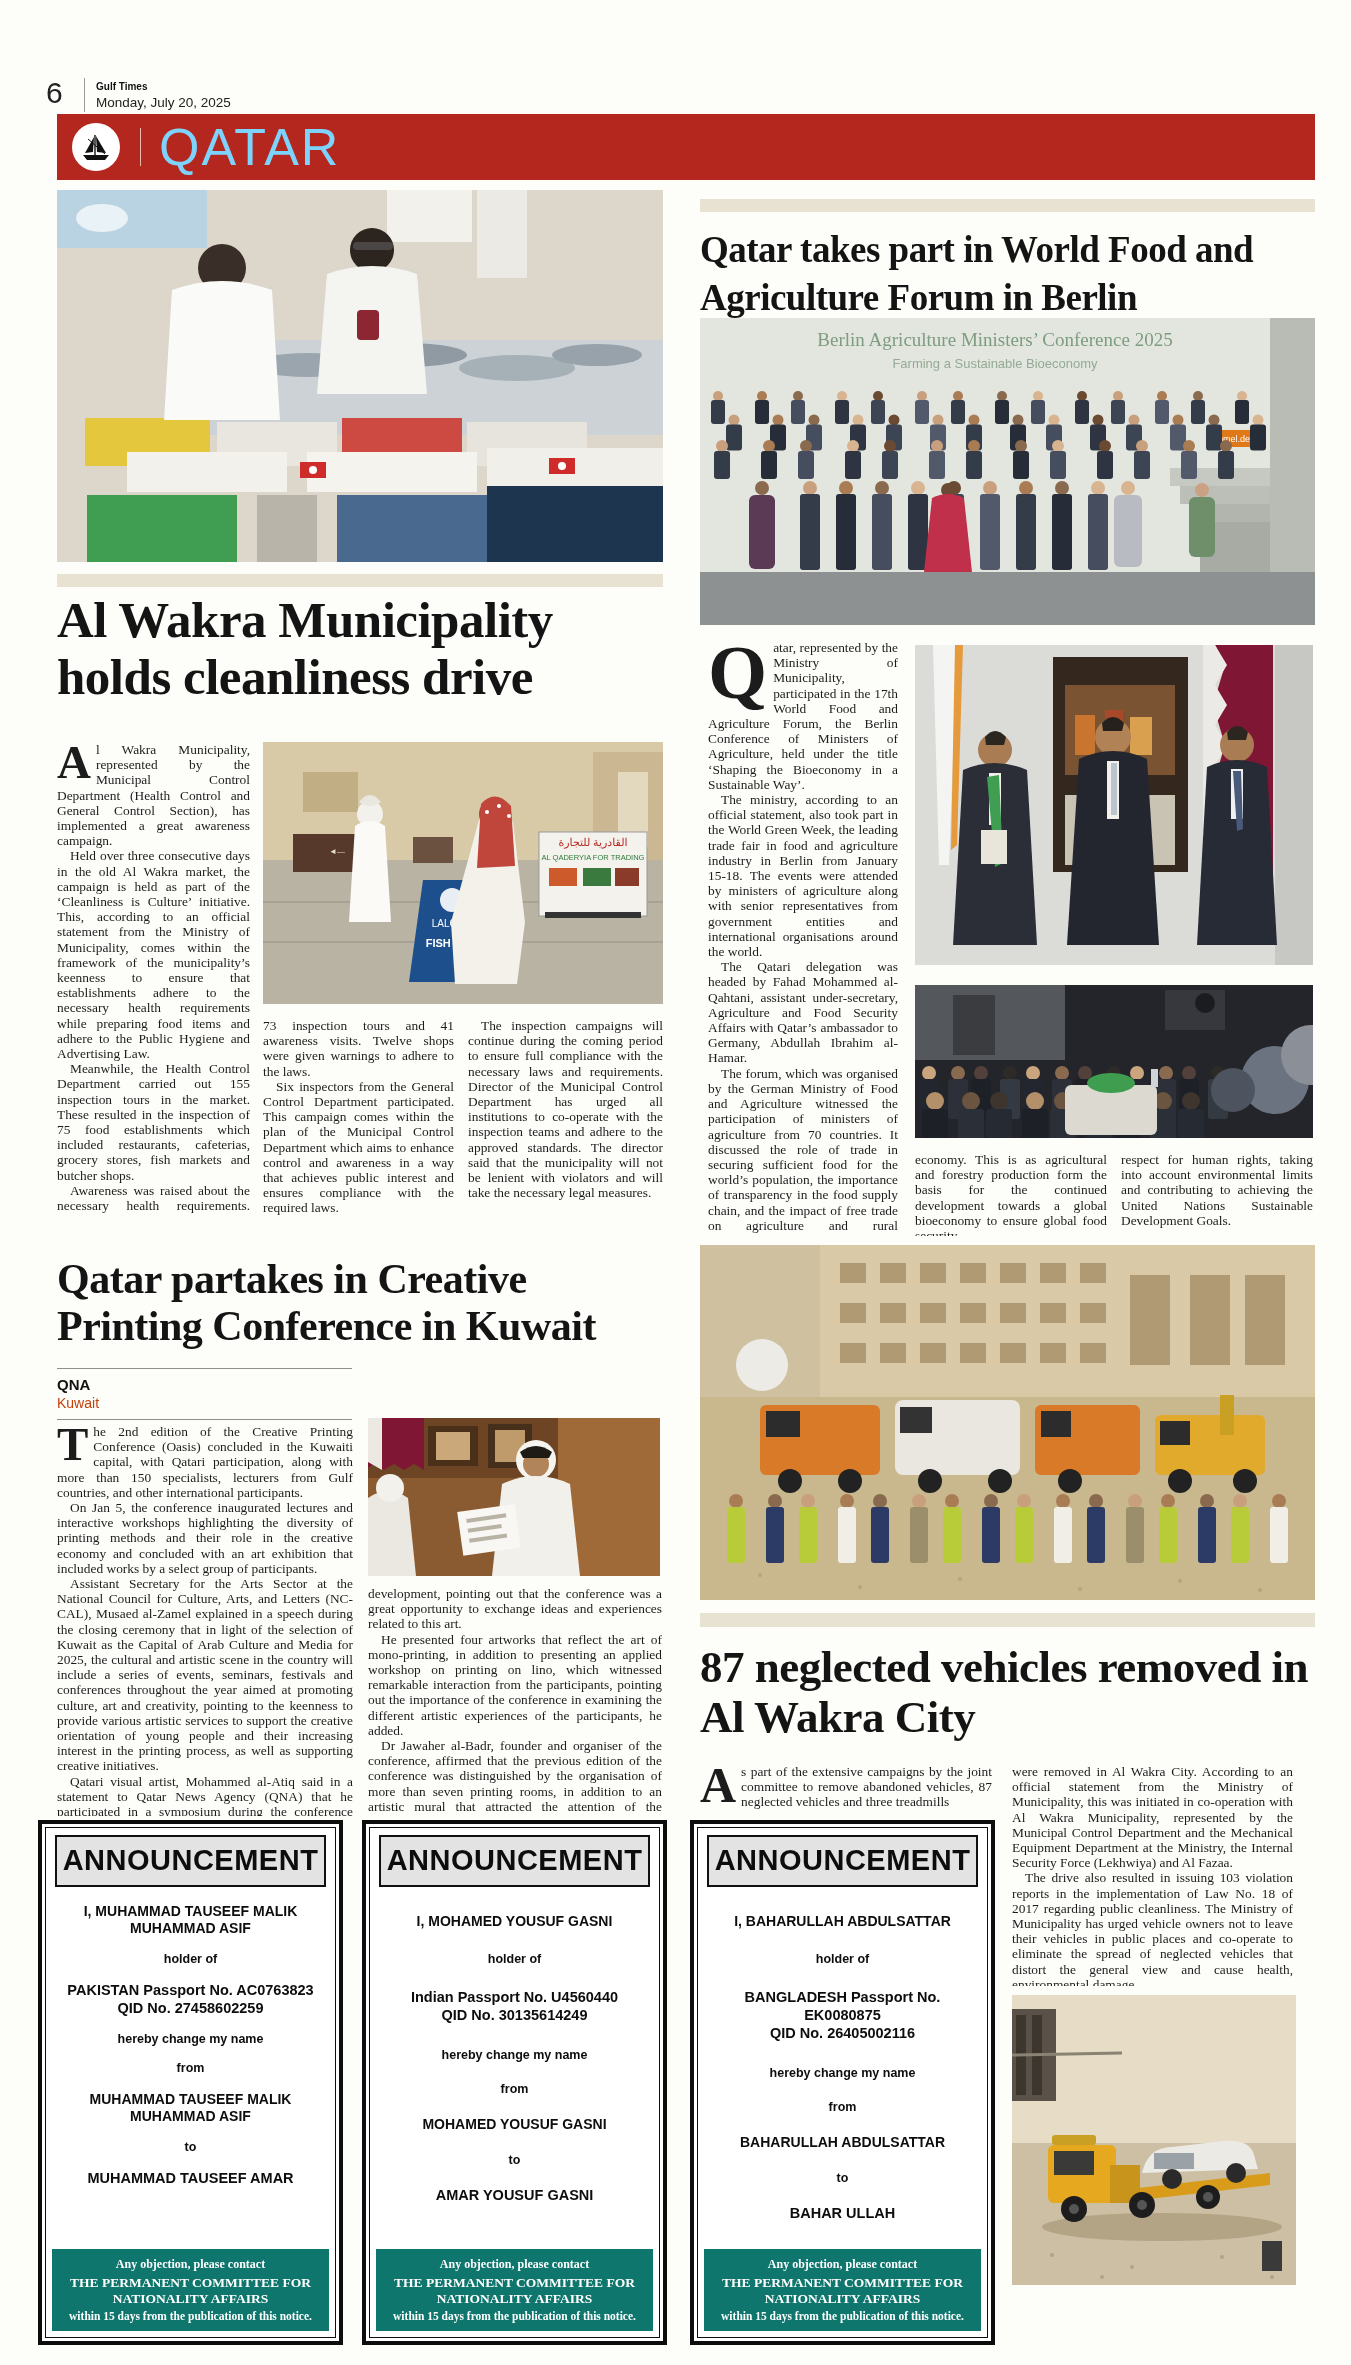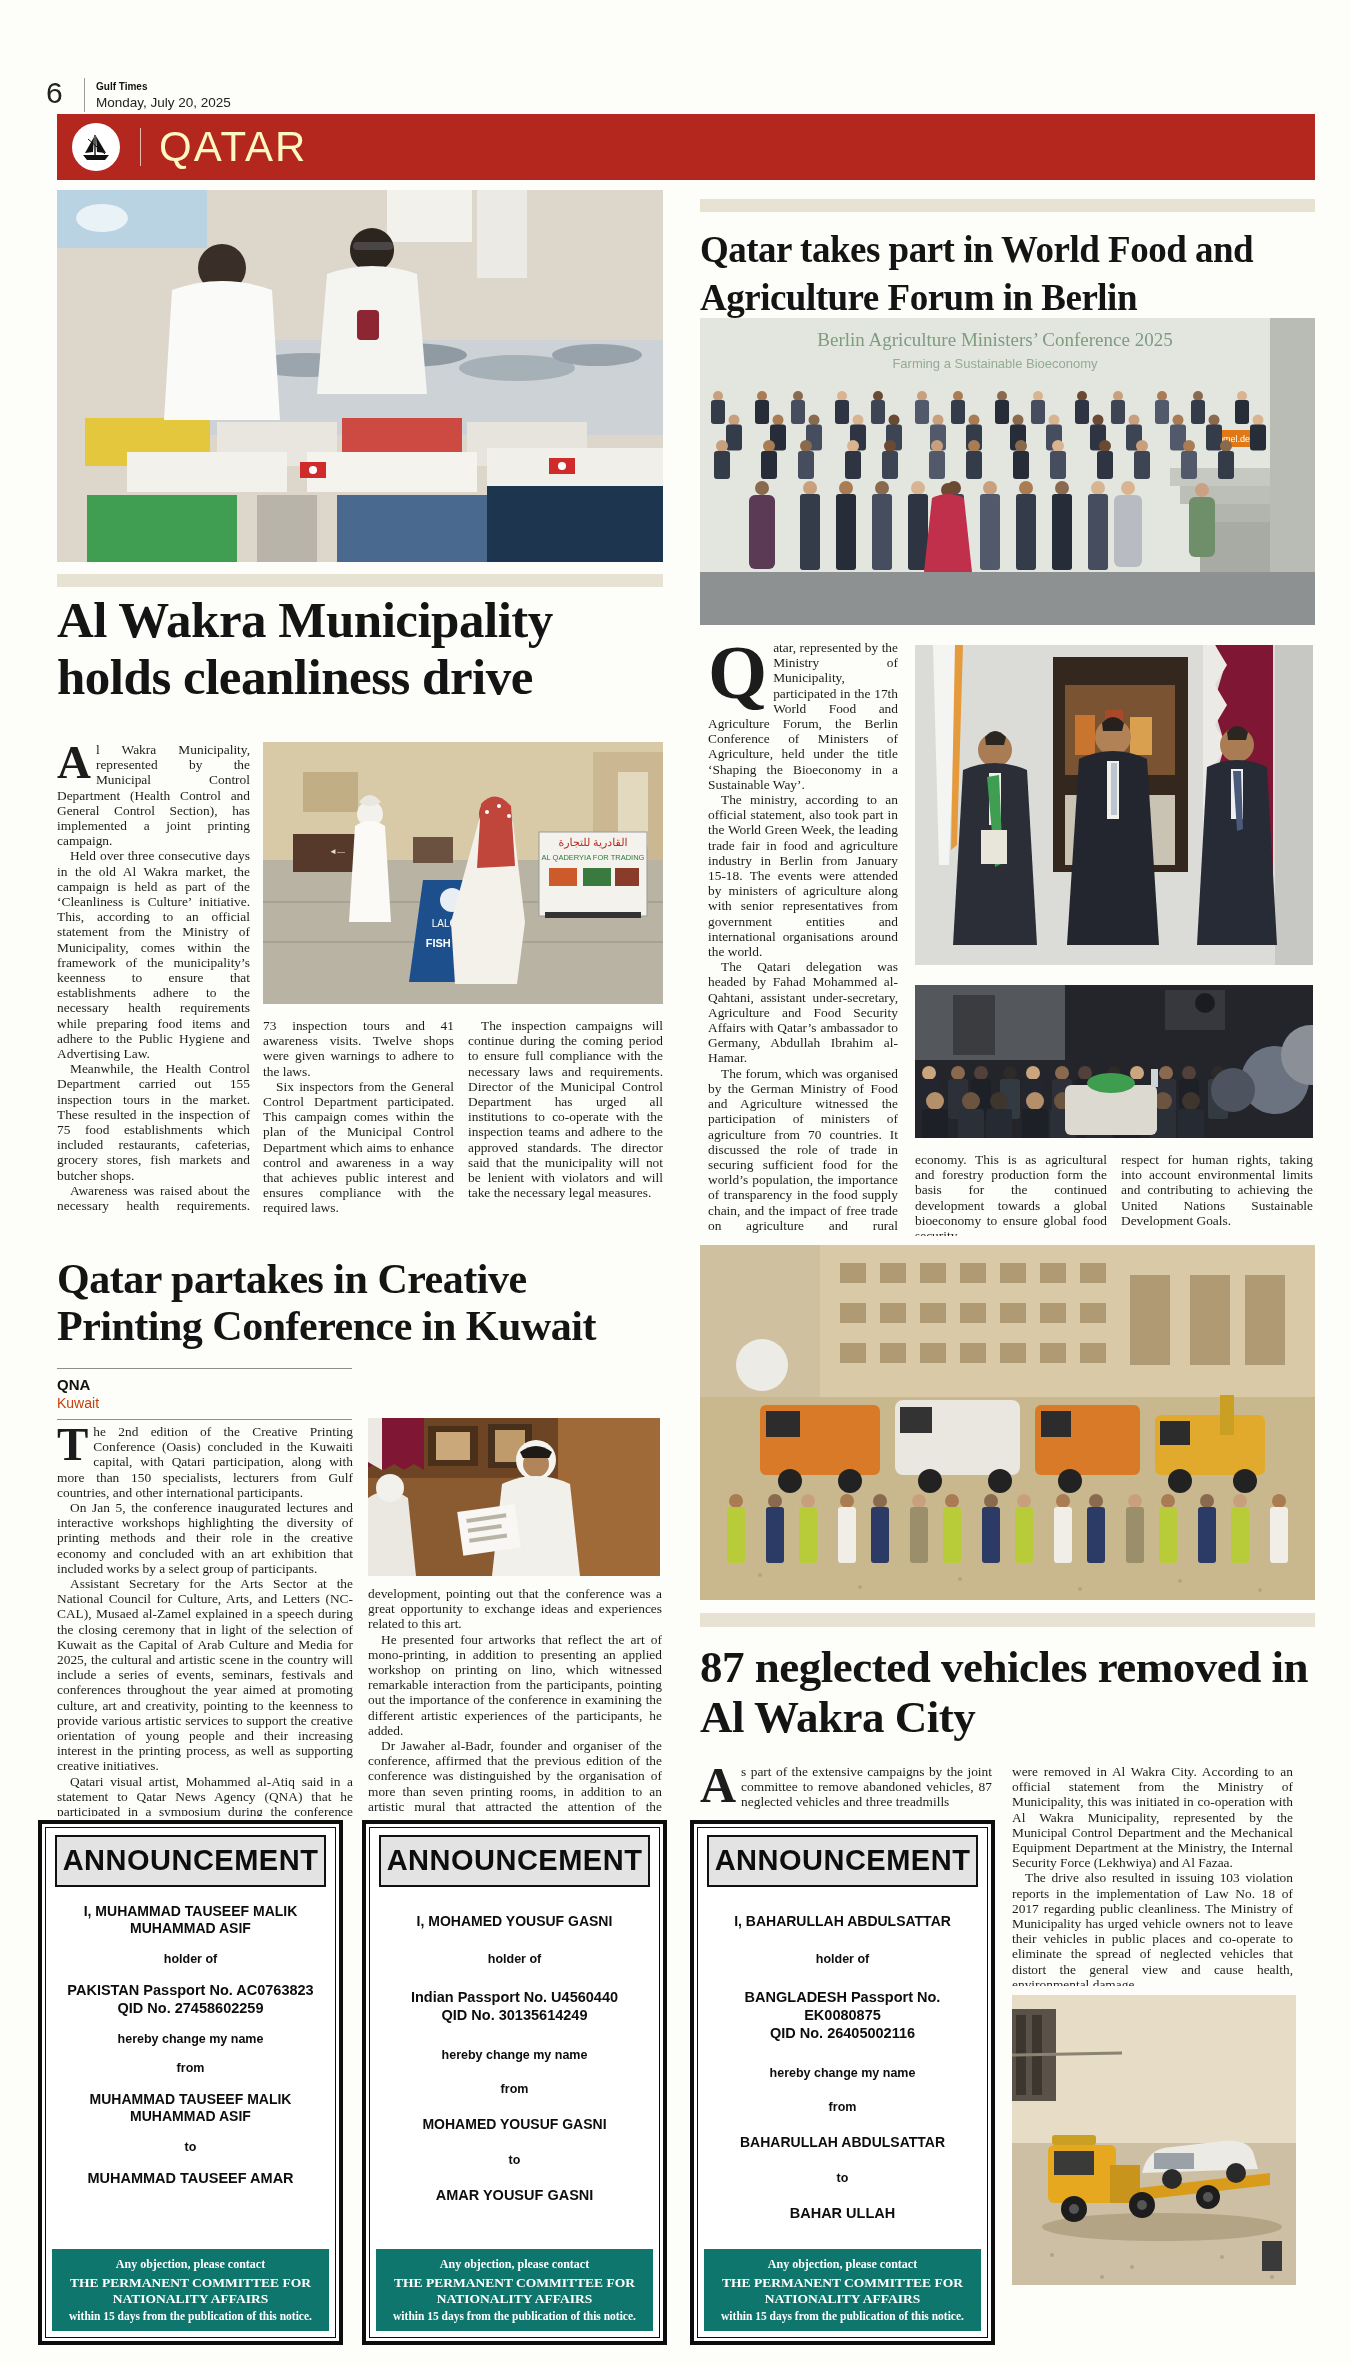--- a/index.html
+++ b/index.html
@@ -6,21 +6,21 @@
   .page{position:relative;width:1351px;height:2365px;background:#fdfdfa;font-family:"Liberation Serif",serif;color:#1b1b1b;overflow:hidden;margin:0 auto;}
   .abs{position:absolute;}
   
   .folio{font-family:"Liberation Sans",sans-serif;font-size:30px;color:#222;}
   .folio-rule{width:1px;background:#9a9a9a;}
   .mast-name{font-family:"Liberation Sans",sans-serif;font-weight:700;font-size:10px;line-height:16px;color:#111;}
   .mast-date{font-family:"Liberation Sans",sans-serif;font-size:13.5px;line-height:15px;color:#222;}
   .banner{background:#b3271e;display:flex;align-items:center;}
   .banner-circle{width:48px;height:48px;border-radius:50%;background:#fff;margin-left:15px;display:flex;align-items:center;justify-content:center;}
   .banner-sep{width:1px;height:38px;background:#eab9ae;margin:0 18px 0 20px;}
-  .banner-title{color:#fef9c3;font-family:"Liberation Sans",sans-serif;font-size:42px;letter-spacing:2px;font-weight:400;text-align:right;}
+  .banner-title{color:#7dd3fc;font-family:"Liberation Sans",sans-serif;font-size:52px;letter-spacing:2px;font-weight:400;text-align:right;}
   .beige{background:#e8e2d3;}
   
   .hl{font-family:"Liberation Serif",serif;font-weight:700;color:#141414;letter-spacing:-0.5px;margin:0;}
   #hl-alwakra{font-size:51px;line-height:57px;}
   #hl-berlin{font-size:37px;line-height:48px;}
   #hl-kuwait{font-size:42px;line-height:47px;}
   #hl-vehicles{font-size:45px;line-height:50px;}
   
   .body-col{font-size:13.4px;line-height:15.2px;text-align:justify;color:#1c1c1c;overflow:hidden;}
   .body-col p{margin:0;}
@@ -106,21 +106,21 @@
       <rect x="296" y="52" width="40" height="8" rx="4" fill="#555" opacity="0.7"></rect>
       <rect x="300" y="120" width="22" height="30" rx="4" fill="#8d2633"></rect>
     </svg>
   </div>
 
   <div class="abs beige" style="left:57px;top:574px;width:606px;height:13px;"></div>
 
   <h1 class="abs hl" id="hl-alwakra" style="left:57px;top:592px;width:615px;">Al Wakra Municipality holds cleanliness drive</h1>
 
   <div class="abs body-col" style="left:57px;top:742px;width:193px;height:472px;">
-    <p><span class="dc">A</span><span>l Wakra Municipality, represented by the Municipal Control Department (Health Control and General Control Section), has implemented a joint printing campaign.</span></p>
+    <p><span class="dc">A</span><span>l Wakra Municipality, represented by the Municipal Control Department (Health Control and General Control Section), has implemented a great awareness campaign.</span></p>
     <p class="ind">Held over three consecutive days in the old Al Wakra market, the campaign is held as part of the ‘Cleanliness is Culture’ initiative. This, according to an official statement from the Ministry of Municipality, comes within the framework of the municipality’s keenness to ensure that establishments adhere to the necessary health requirements while preparing food items and adhere to the Public Hygiene and Advertising Law.</p>
     <p class="ind">Meanwhile, the Health Control Department carried out 155 inspection tours in the market. These resulted in the inspection of 75 food establishments which included restaurants, cafeterias, grocery stores, fish markets and butcher shops.</p>
     <p class="ind">Awareness was raised about the necessary health requirements. Also, the inspectors of the General Control Department carried out</p>
   </div>
 
   <div class="abs photo" style="left:263px;top:742px;width:400px;height:262px;">
     <svg width="400" height="262" viewBox="0 0 400 262">
       <rect width="400" height="262" fill="#b9b3a3"></rect>
       <rect x="0" y="0" width="400" height="118" fill="#d8c9a7"></rect>
       <rect x="330" y="10" width="70" height="108" fill="#cbb893"></rect>

